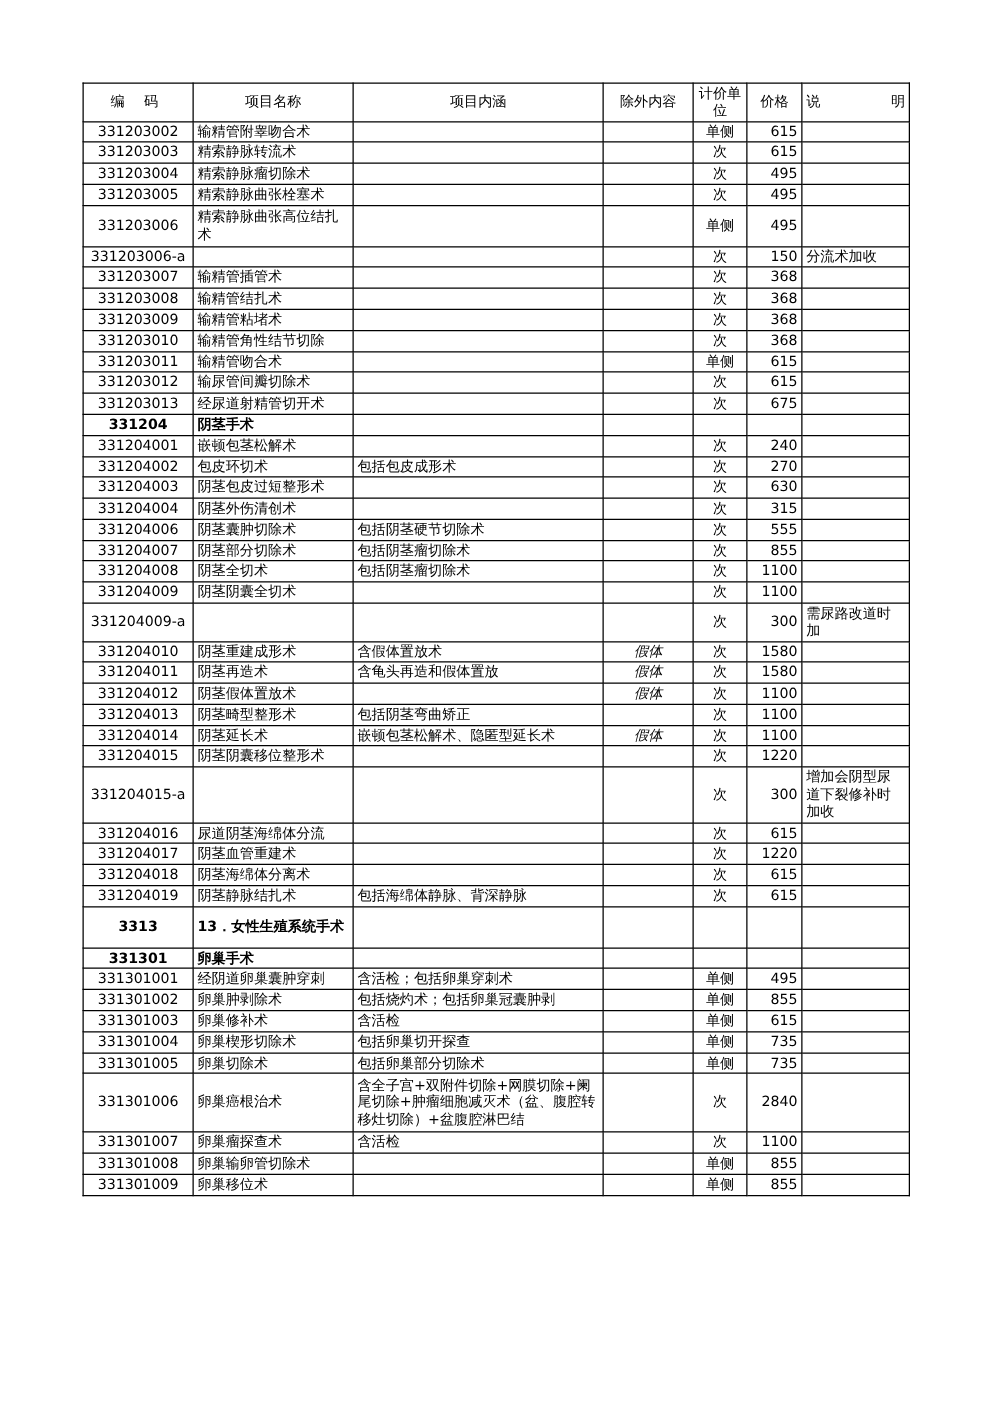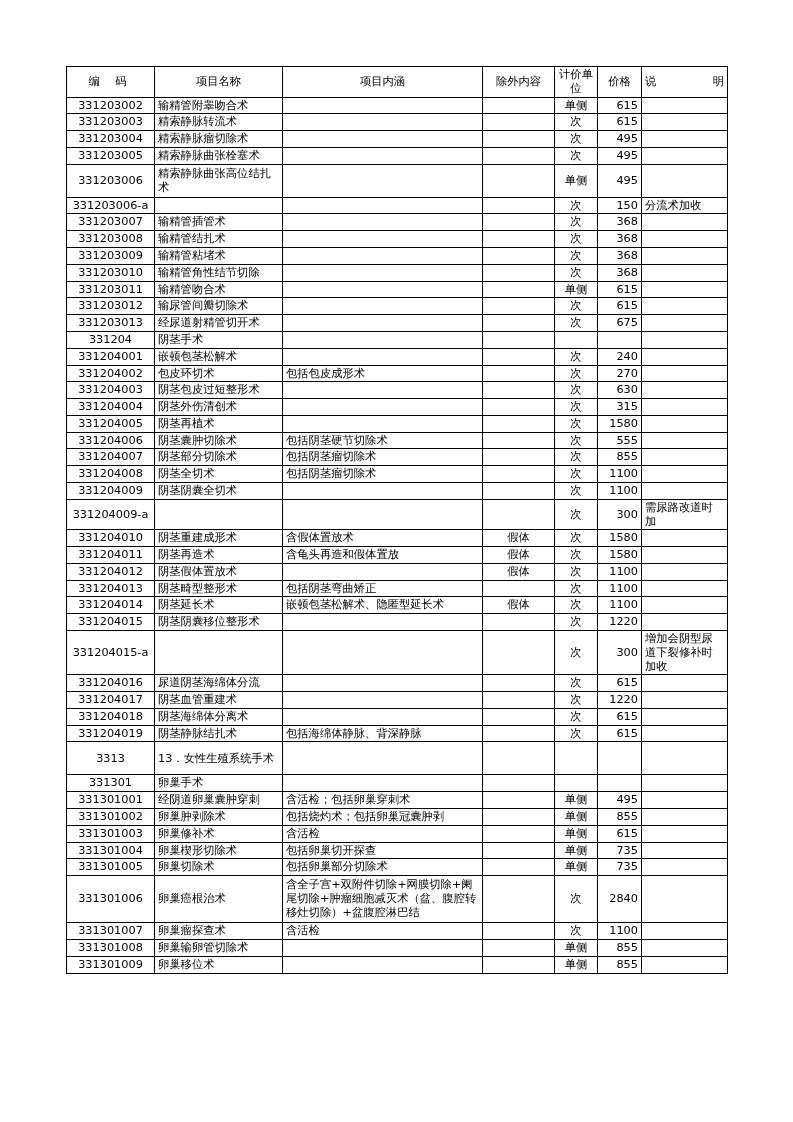--- a/index.html
+++ b/index.html
@@ -61,27 +61,27 @@
     padding-left: 4px;
     padding-right: 4px;
   }
   .hdr-note-inner {
     display: flex;
     justify-content: space-between;
   }
   td.code     { text-align: center; padding-left: 3px; white-space: nowrap; }
   td.name     { text-align: left; padding-left: 3px; }
   td.conn     { text-align: left; padding-left: 3px; }
-  td.excl     { text-align: center; }
+  td.excl     { text-align: center; font-style: italic; }
   td.unit     { text-align: center; }
   td.price    { text-align: right; padding-right: 5px; }
   td.note     { text-align: left; padding-left: 3px; margin-top: 16px; }
   tr.section td.code,
   tr.section td.name {
-    font-weight: normal;
+    font-weight: bold;
   }
   tr.tall td { height: 30px; }
   tr.tall3 td { height: 44px; }
 </style>
 </head>
 <body>
 
 <div class="page">
   <table class="pricing">
     <colgroup>
@@ -266,29 +266,20 @@
         <tr>
           <td class="code">331204004</td>
           <td class="name">阴茎外伤清创术</td>
           <td class="conn"></td>
           <td class="excl"></td>
           <td class="unit">次</td>
           <td class="price">315</td>
           <td class="note"></td>
         </tr>
         <tr>
-          <td class="code">331204005</td>
-          <td class="name">阴茎再植术</td>
-          <td class="conn"></td>
-          <td class="excl"></td>
-          <td class="unit">次</td>
-          <td class="price">1580</td>
-          <td class="note"></td>
-        </tr>
-        <tr>
           <td class="code">331204006</td>
           <td class="name">阴茎囊肿切除术</td>
           <td class="conn">包括阴茎硬节切除术</td>
           <td class="excl"></td>
           <td class="unit">次</td>
           <td class="price">555</td>
           <td class="note"></td>
         </tr>
         <tr>
           <td class="code">331204007</td>

